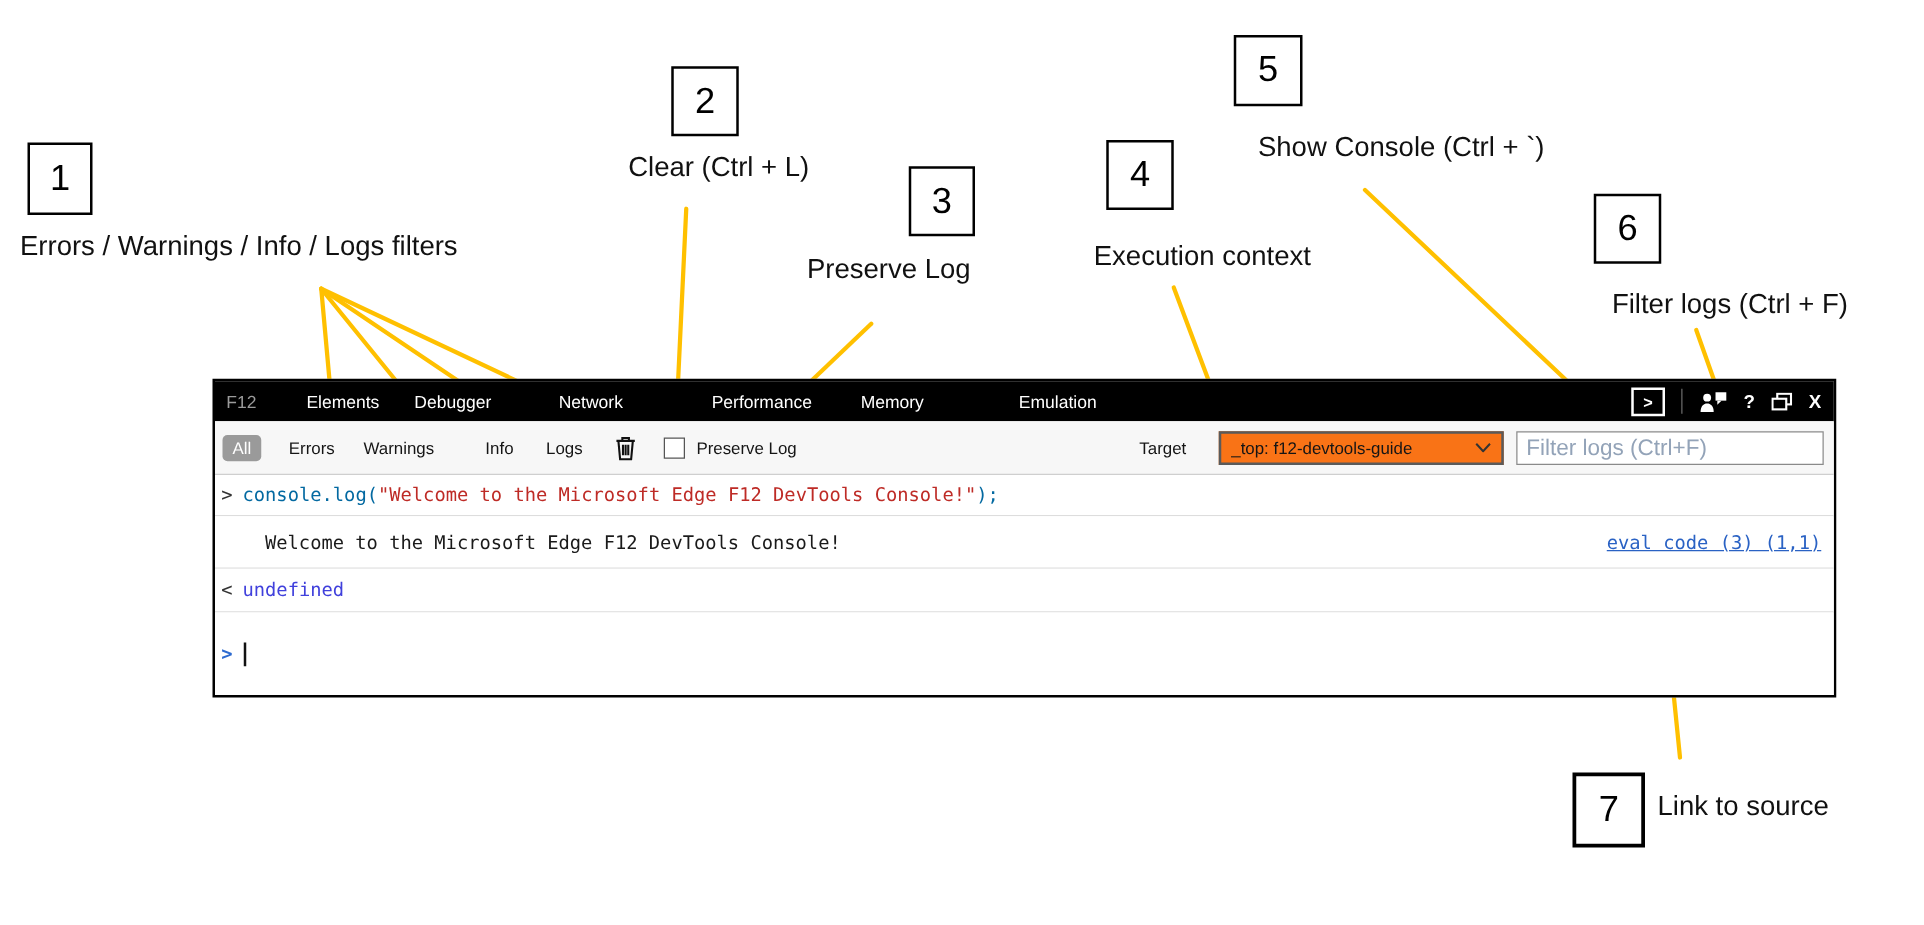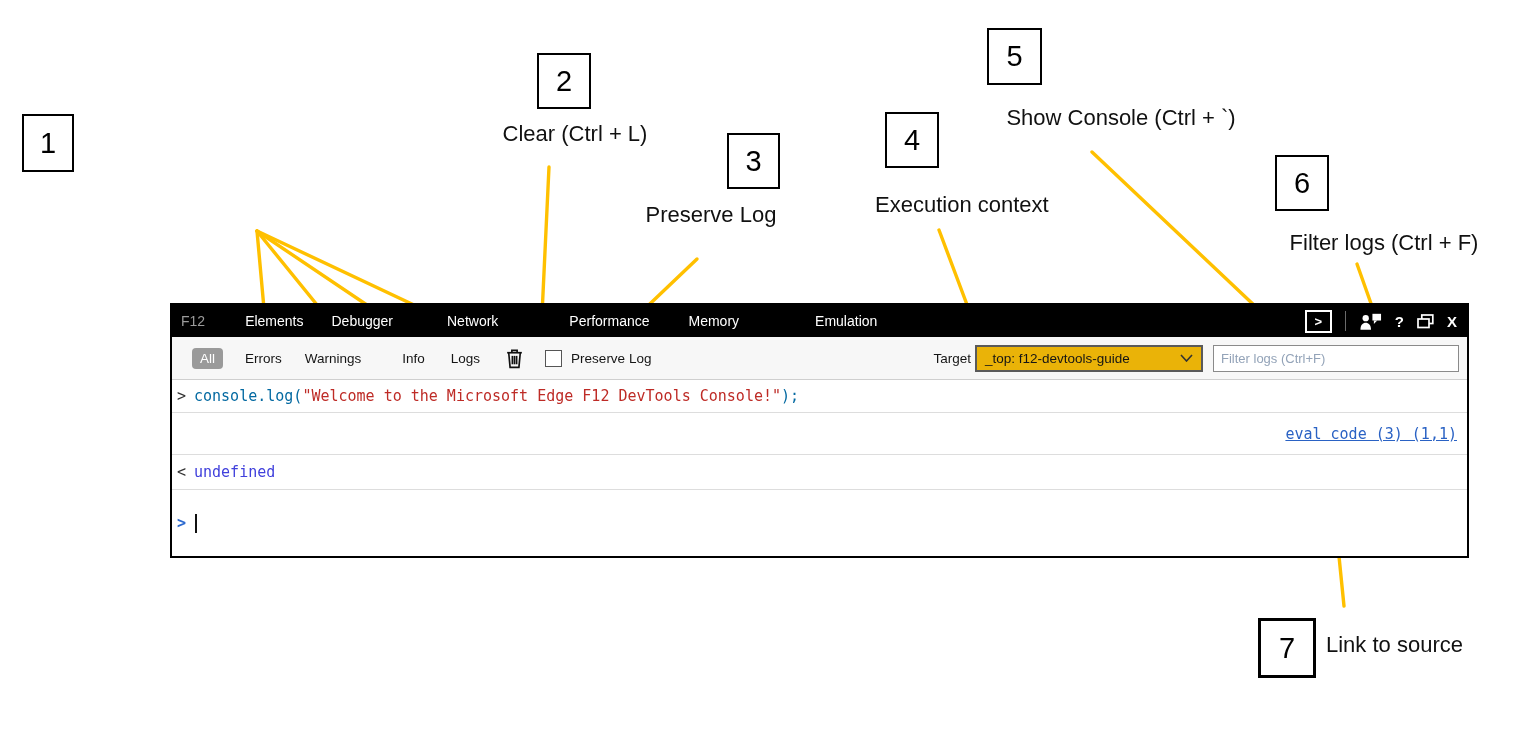--- a/index.html
+++ b/index.html
@@ -42,35 +42,35 @@
   .tab.t-emulation{margin-left:76px;}
   .tb-right{margin-left:auto;margin-right:10px;display:flex;align-items:center;gap:13px;}
   .showconsole-btn{width:23px;height:19px;border:2px solid #fff;display:flex;align-items:center;
                    justify-content:center;font-weight:bold;font-size:13px;cursor:pointer;}
   .tb-divider{width:1px;height:20px;background:#6a6a6a;}
   .icon-btn{display:flex;align-items:center;justify-content:center;cursor:pointer;}
   .glyph-btn{font-size:15px;font-weight:bold;color:#fff;}
   
   .toolbar{height:43px;flex:0 0 43px;background:#f7f7f7;border-bottom:1px solid #cfcfcf;
            display:flex;align-items:center;font-size:13.5px;color:#151515;box-sizing:border-box;}
-  .pill{margin-left:20px;background:#9a9a9a;color:#fff;padding:3px 8px;border-radius:4px;cursor:pointer;}
+  .pill{margin-left:6px;background:#9a9a9a;color:#fff;padding:3px 8px;border-radius:4px;cursor:pointer;}
   .flt{cursor:pointer;}
   .f-errors{margin-left:22px;}
   .f-warnings{margin-left:23px;}
   .f-info{margin-left:41px;}
   .f-logs{margin-left:26px;}
   .trash{margin-left:25px;cursor:pointer;display:flex;align-items:center;}
   .checkbox{margin-left:21px;width:15px;height:15px;background:#fff;border:1.5px solid #555;cursor:pointer;}
   .plabel{margin-left:9px;cursor:pointer;}
   .t-label{margin-left:auto;}
-  .dropdown{margin-left:4px;width:228px;height:27px;border:2px solid #5a5a5a;background:#eab308;
+  .dropdown{margin-left:26px;width:228px;height:27px;border:2px solid #5a5a5a;background:#f97316;
             display:flex;align-items:center;padding:0 8px;box-sizing:border-box;cursor:pointer;}
   .dropdown .chev-down{margin-left:auto;}
   .filterbox{margin-left:10px;margin-right:8px;width:246px;height:27px;border:1px solid #8a8a8a;
-             box-sizing:border-box;padding:0 7px;font-size:13px;font-family:"Liberation Sans",sans-serif;
+             box-sizing:border-box;padding:0 7px;font-size:18px;font-family:"Liberation Sans",sans-serif;
              color:#333;background:#fff;outline:none;}
   .filterbox::placeholder{color:#93a3b8;opacity:1;}
   
   .c-row{display:flex;align-items:center;font-family:"DejaVu Sans Mono","Liberation Mono",monospace;
          font-size:15px;box-sizing:border-box;background:#fff;}
   .r1{height:33px;border-bottom:1px solid #ddd;padding-left:5px;}
   .r2{height:42px;border-bottom:1px solid #ddd;padding-left:40px;padding-right:10px;color:#1a1a1a;}
   .r3{height:35px;border-bottom:1px solid #ddd;padding-left:5px;}
   .r4{flex:1;padding-left:5px;}
   .chev{width:14px;color:#333;}
@@ -95,20 +95,21 @@
     <line x1="257" y1="231" x2="484" y2="338"></line>
     <line x1="549" y1="167" x2="541" y2="336"></line>
     <line x1="697" y1="259" x2="612" y2="340"></line>
     <line x1="939" y1="230" x2="981" y2="342"></line>
     <line x1="1092" y1="152" x2="1256" y2="307"></line>
     <line x1="1357" y1="264" x2="1391" y2="360"></line>
     <line x1="1329" y1="457" x2="1344" y2="606"></line>
   </svg>
 
   <div class="co-box c1-box">1</div>
+  <div class="co-label c1-label">Errors / Warnings / Info / Logs filters</div>
   <div class="co-box c2-box">2</div>
   <div class="co-label c2-label">Clear (Ctrl + L)</div>
   <div class="co-box c3-box">3</div>
   <div class="co-label c3-label">Preserve Log</div>
   <div class="co-box c4-box">4</div>
   <div class="co-label c4-label">Execution context</div>
   <div class="co-box c5-box">5</div>
   <div class="co-label c5-label">Show Console (Ctrl + `)</div>
   <div class="co-box c6-box">6</div>
   <div class="co-label c6-label">Filter logs (Ctrl + F)</div>
@@ -175,20 +176,21 @@
       </span>
       <input class="filterbox" type="text" placeholder="Filter logs (Ctrl+F)" style="">
     </div>
 
     <div class="c-row r1">
       <span class="chev">&gt;</span>
       <span class="code"><span class="code-dark">console.log(</span><span class="code-str">"Welcome to the Microsoft Edge F12 DevTools Console!"</span><span class="code-dark">);</span></span>
     </div>
 
     <div class="c-row r2">
+      <span class="msg">Welcome to the Microsoft Edge F12 DevTools Console!</span>
       <span class="srclink">eval code (3) (1,1)</span>
     </div>
 
     <div class="c-row r3">
       <span class="chev">&lt;</span>
       <span class="undef">undefined</span>
     </div>
 
     <div class="c-row r4">
       <span class="chev blue">&gt;</span>

